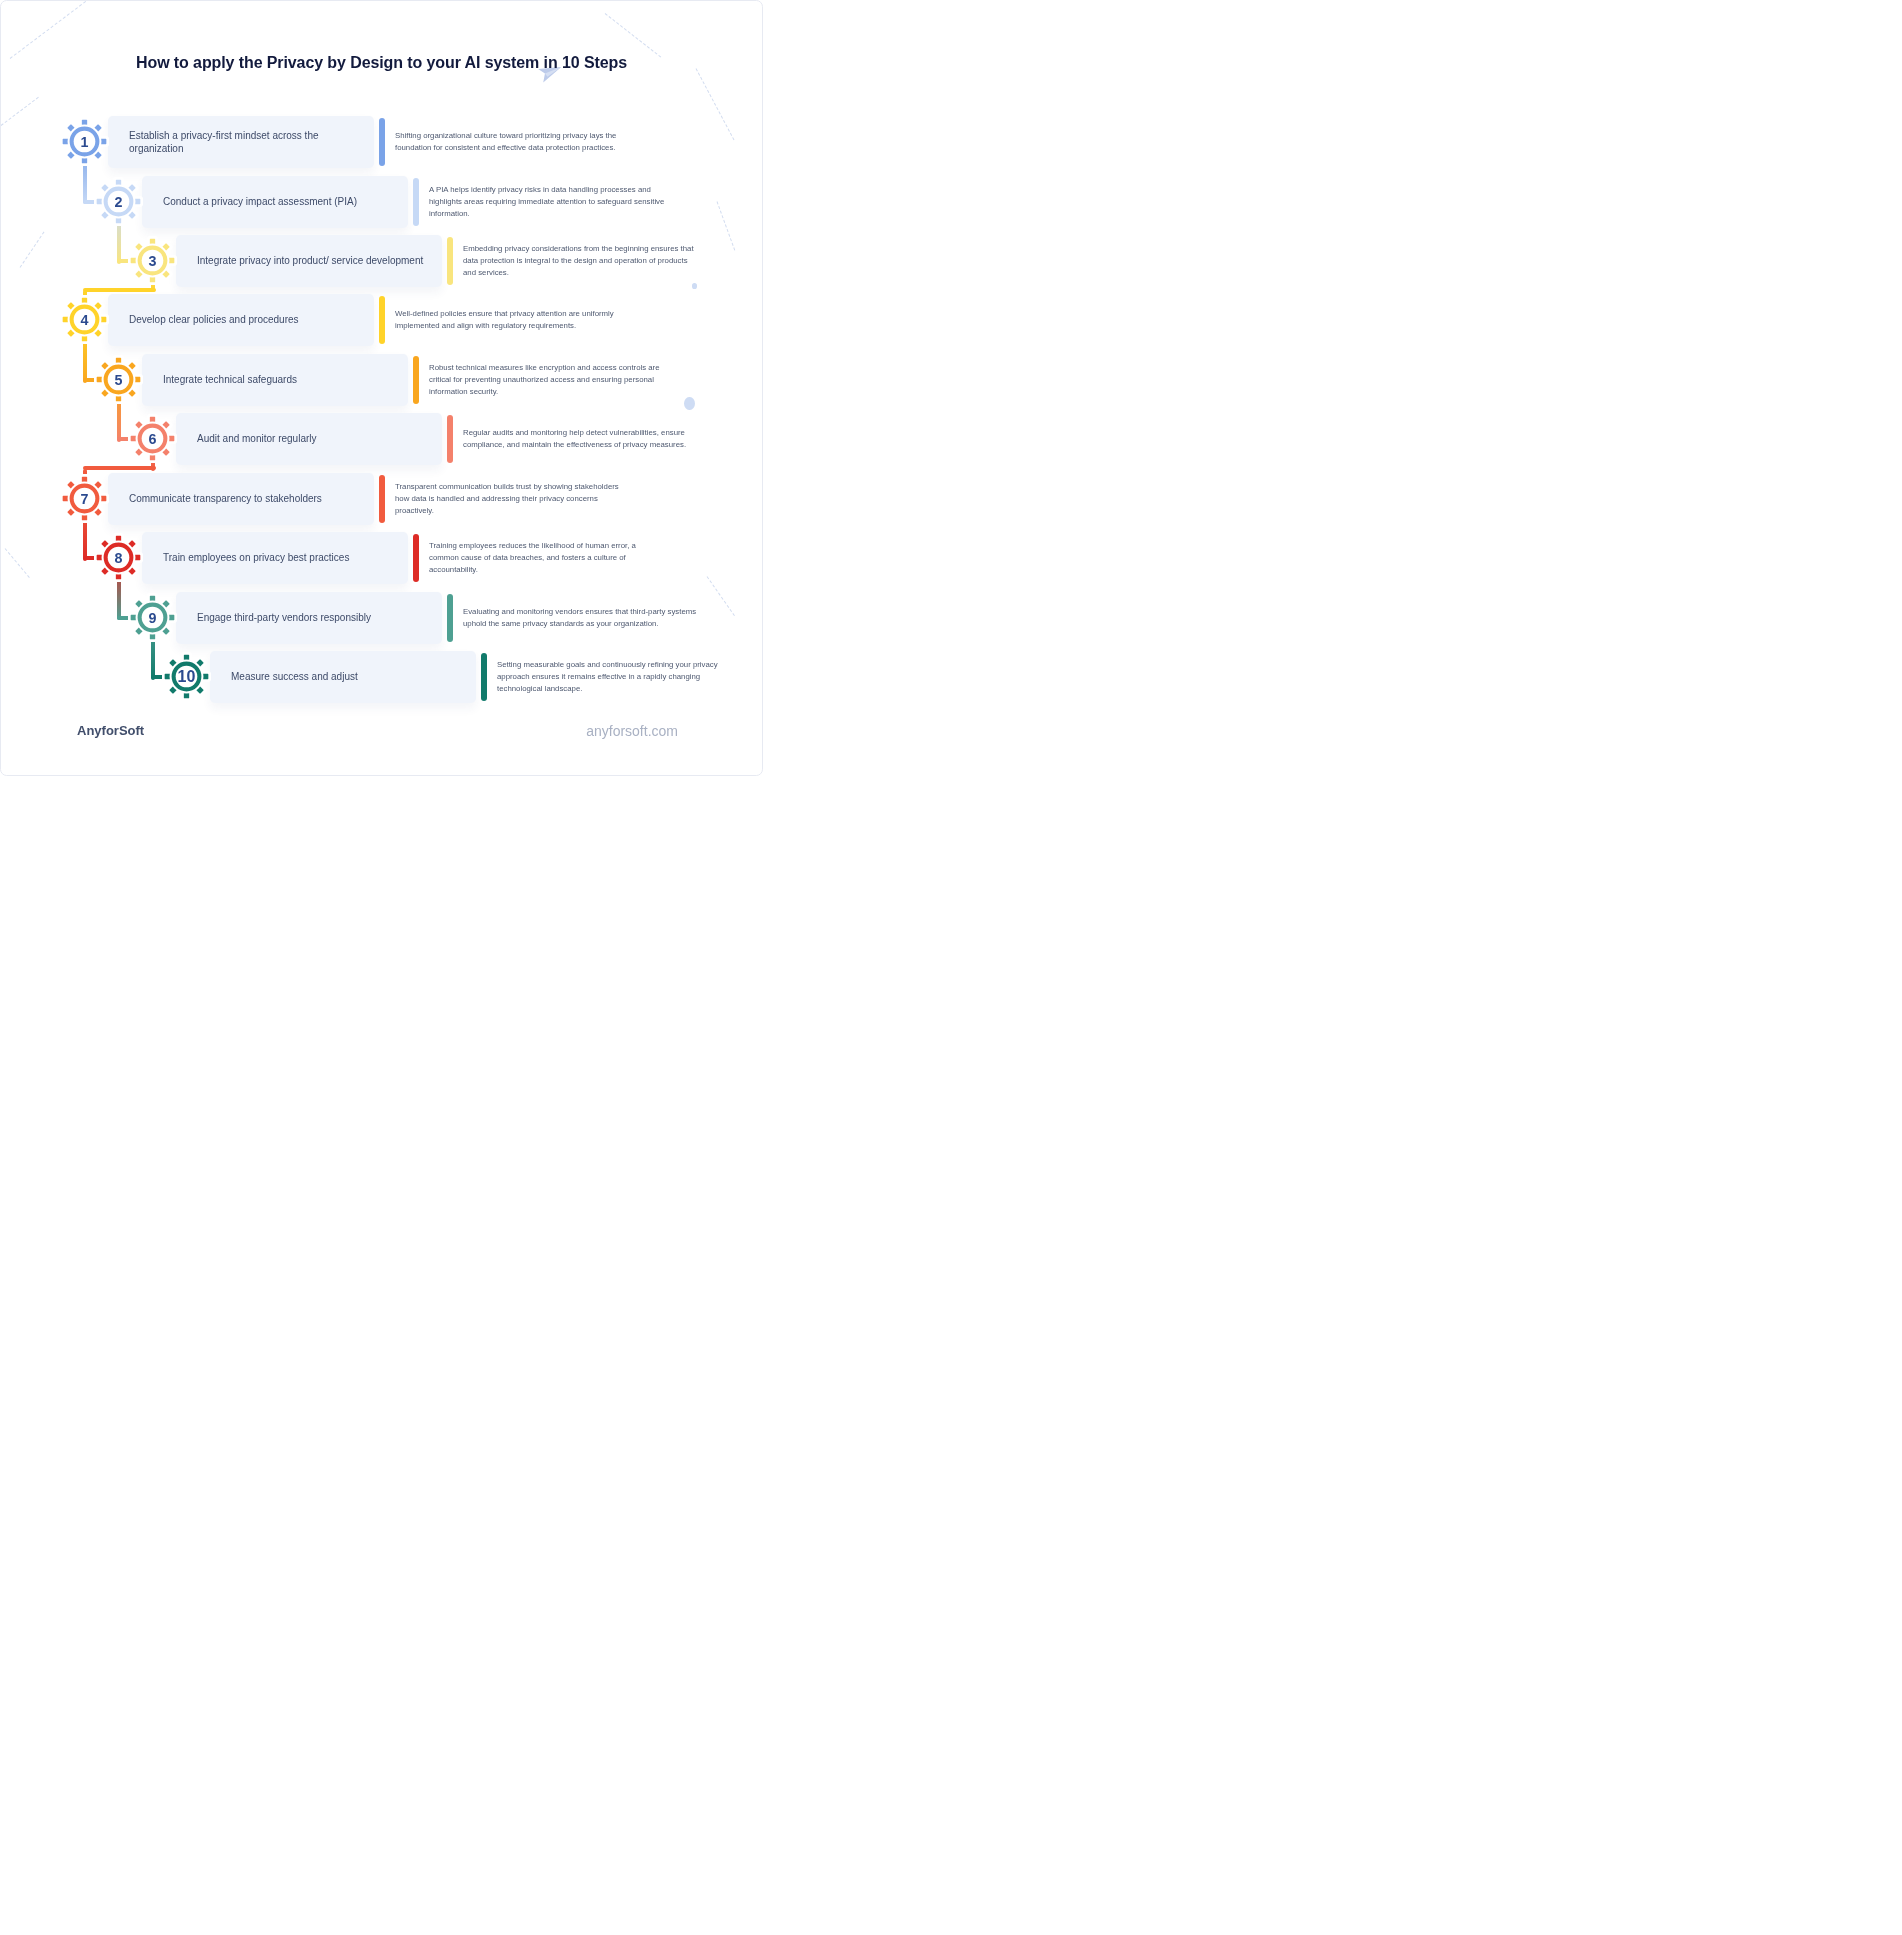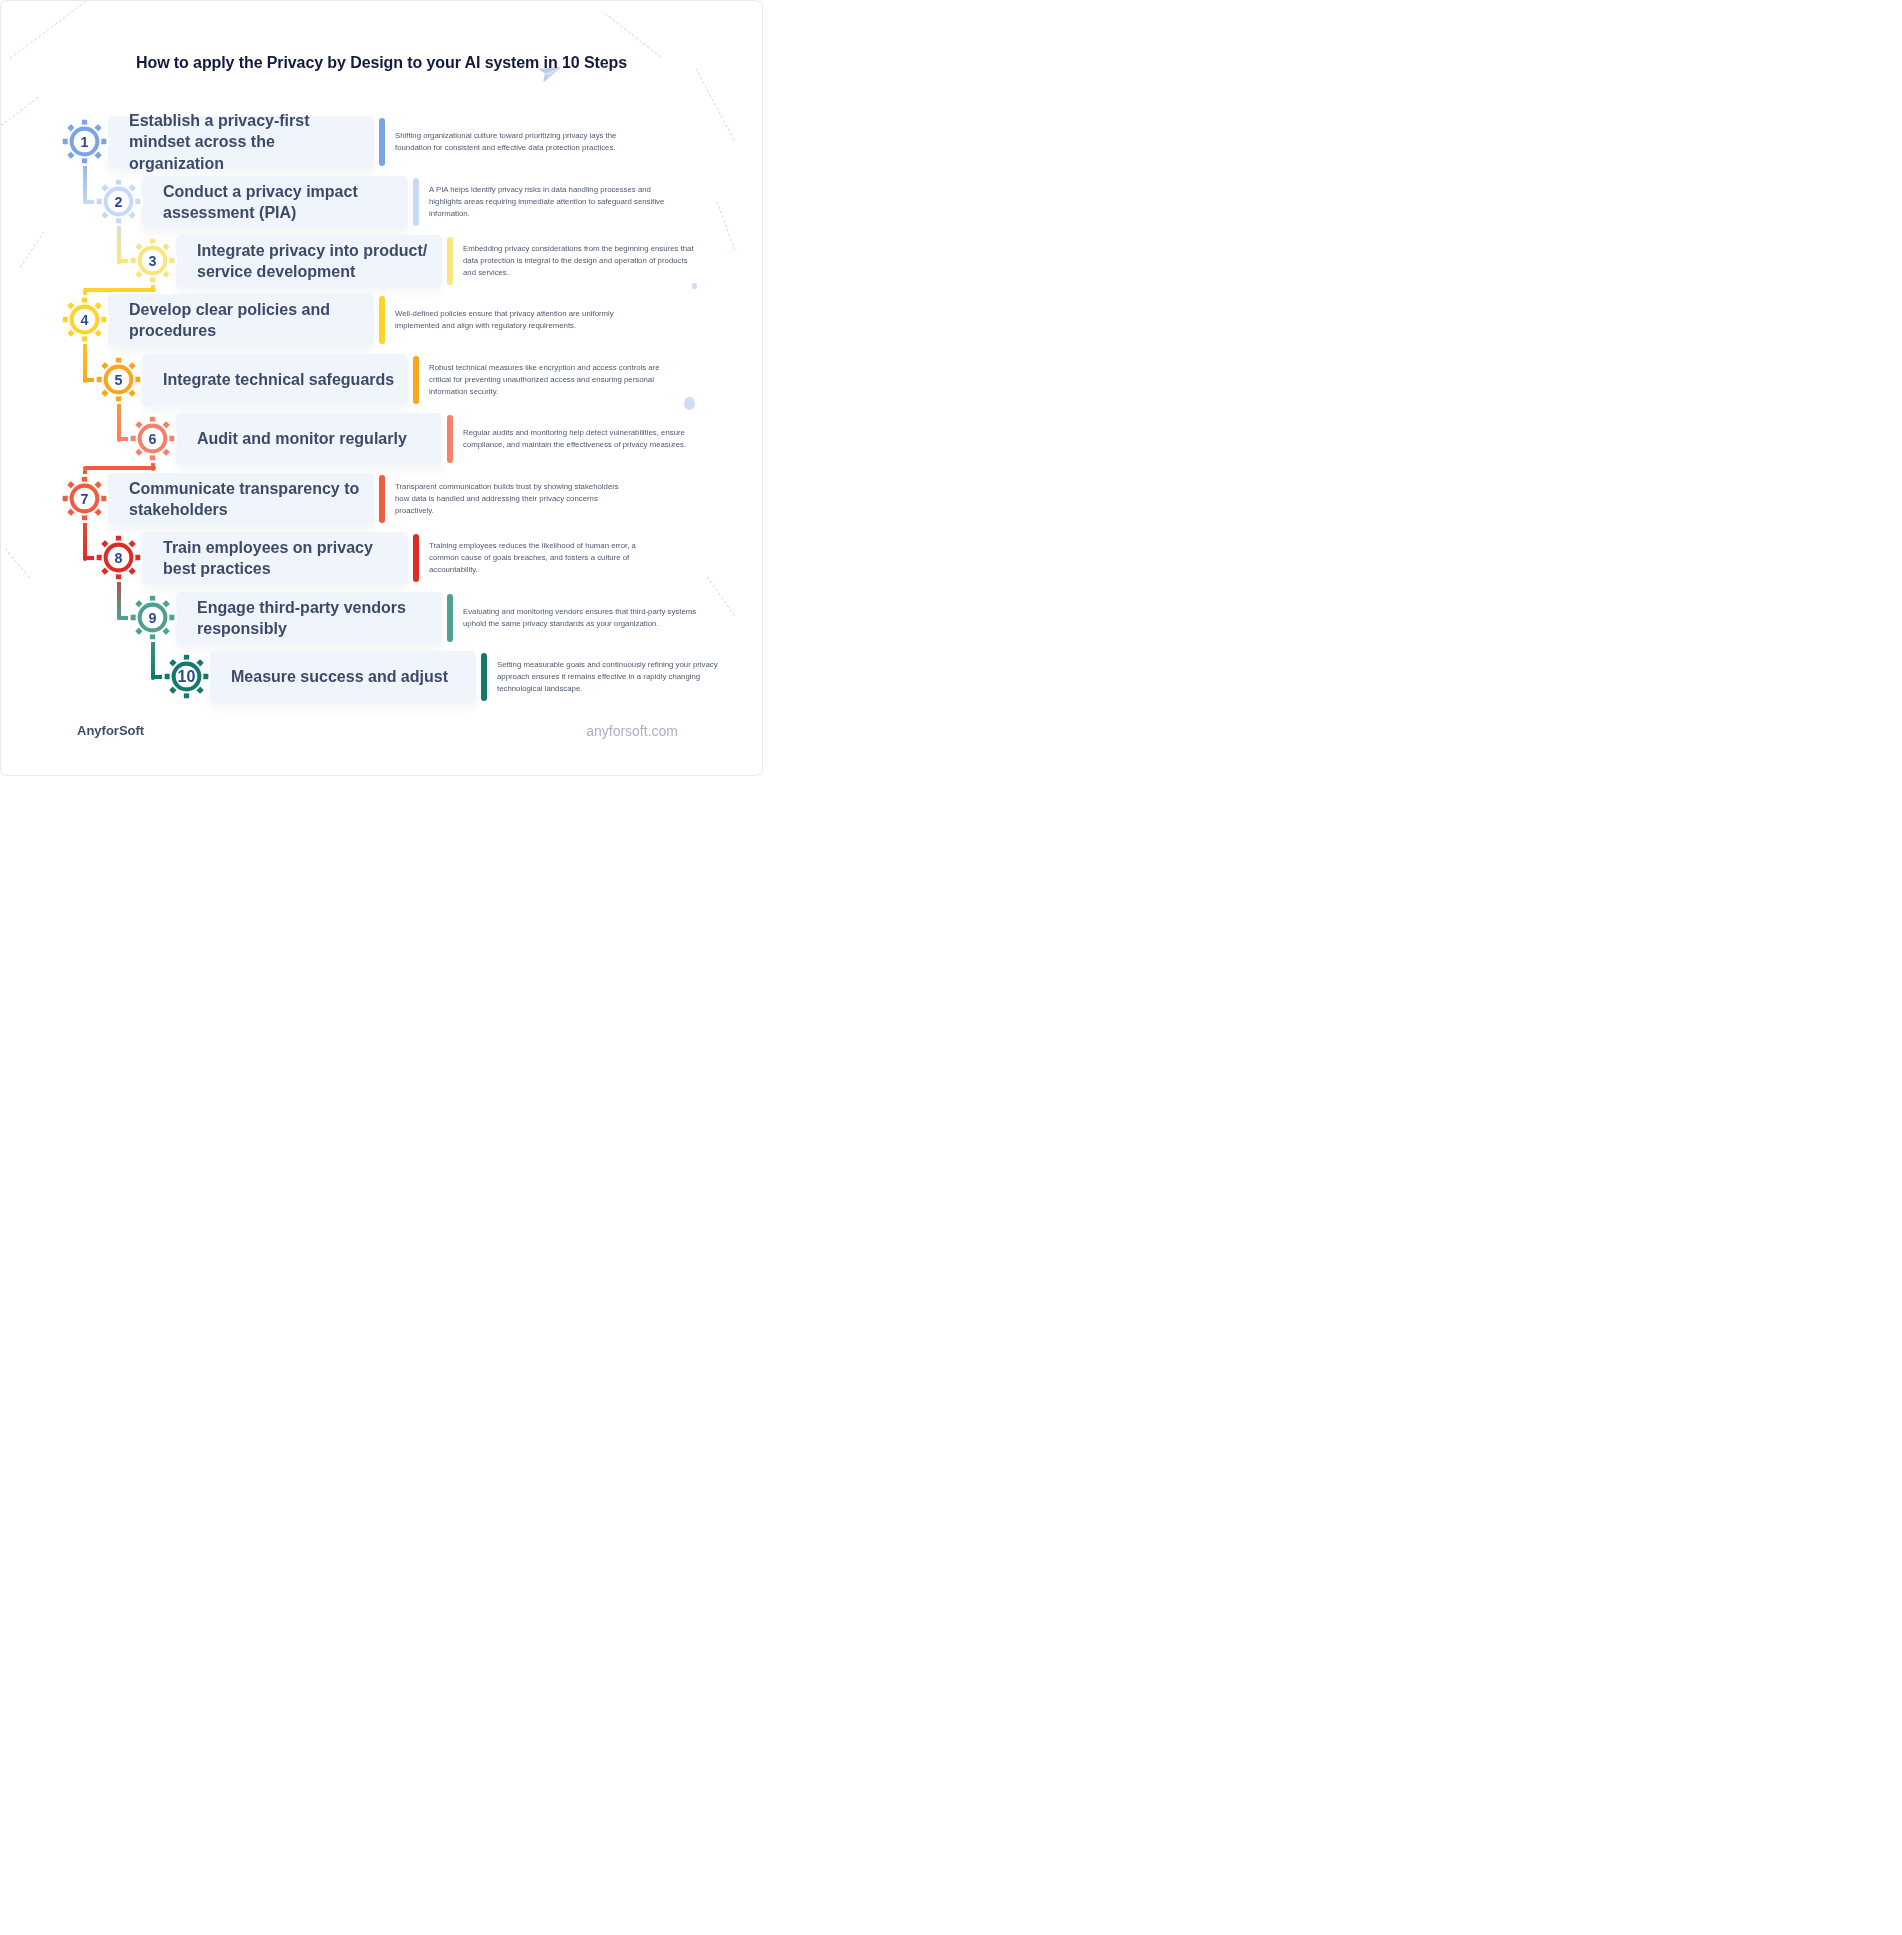--- a/index.html
+++ b/index.html
@@ -18,21 +18,21 @@
 
   .row{position:absolute;left:0;width:761px;height:52px;z-index:1;}
   .r1{--cx:84px;top:115px}.r2{--cx:118px;top:175px}.r3{--cx:152px;top:234px}
   .r4{--cx:84px;top:293px}.r5{--cx:118px;top:353px}.r6{--cx:152px;top:412px}
   .r7{--cx:84px;top:472px}.r8{--cx:118px;top:531px}.r9{--cx:152px;top:591px}
   .r10{--cx:186px;top:650px}
 
   .card{position:absolute;left:calc(var(--cx) + 23px);top:0;width:266px;height:52px;
     background:#f0f4fb;border-radius:4.8px;display:flex;align-items:center;
     padding:0 11.4px 0 21px;box-sizing:border-box;box-shadow:0 5.7px 9.5px rgba(40,60,110,.05);}
-  .step-title{font-size:16px;font-weight:700;color:#3d4a68;line-height:1.32;}
+  .step-title{font-size:10px;font-weight:400;color:#3d4a68;line-height:1.32;}
 
   .bar{position:absolute;left:calc(var(--cx) + 294px);top:2.4px;width:5.7px;height:48px;
     border-radius:3.3px;background:var(--c);}
 
   .desc{position:absolute;left:calc(var(--cx) + 310px);top:0;height:52px;width:238px;
     display:flex;align-items:center;}
   .r10 .desc{width:240px;}
   .desc p{margin:0;font-size:7.8px;line-height:1.5;color:#4e5970;}
 
   .gear{position:absolute;left:calc(var(--cx) - 25px);top:1.4px;width:49px;height:49px;z-index:2;}
@@ -280,21 +280,21 @@
       <span class="num">7</span>
     </div>
   </div>
 
   <div class="row r8" style="--c: #dd2b26;">
     <div class="card">
         <div class="step-title">Train employees on privacy best practices</div>
       </div>
     <div class="bar"></div>
     <div class="desc">
-        <p>Training employees reduces the likelihood of human error, a common cause of goals breaches, and fosters a culture of accountability.</p>
+        <p>Training employees reduces the likelihood of human error, a common cause of data breaches, and fosters a culture of accountability.</p>
       </div>
     <div class="gear">
       <svg viewBox="-60 -60 120 120">
           <g>
         <rect class="tooth" x="-10" y="-57" width="20" height="28" rx="5"></rect>
         <rect class="tooth" x="-10" y="-57" width="20" height="28" rx="5" transform="rotate(45)"></rect>
         <rect class="tooth" x="-10" y="-57" width="20" height="28" rx="5" transform="rotate(90)"></rect>
         <rect class="tooth" x="-10" y="-57" width="20" height="28" rx="5" transform="rotate(135)"></rect>
         <rect class="tooth" x="-10" y="-57" width="20" height="28" rx="5" transform="rotate(180)"></rect>
         <rect class="tooth" x="-10" y="-57" width="20" height="28" rx="5" transform="rotate(225)"></rect>

